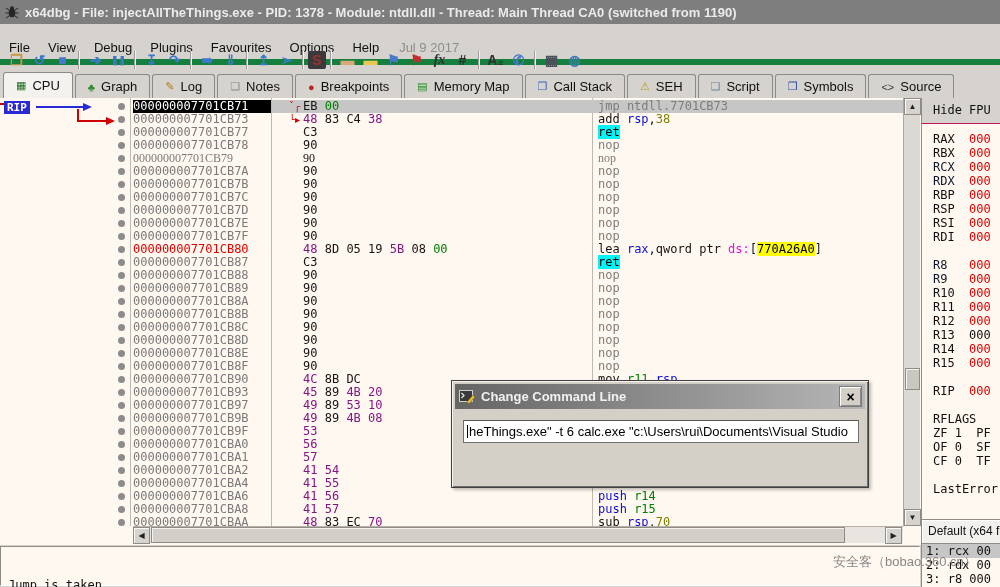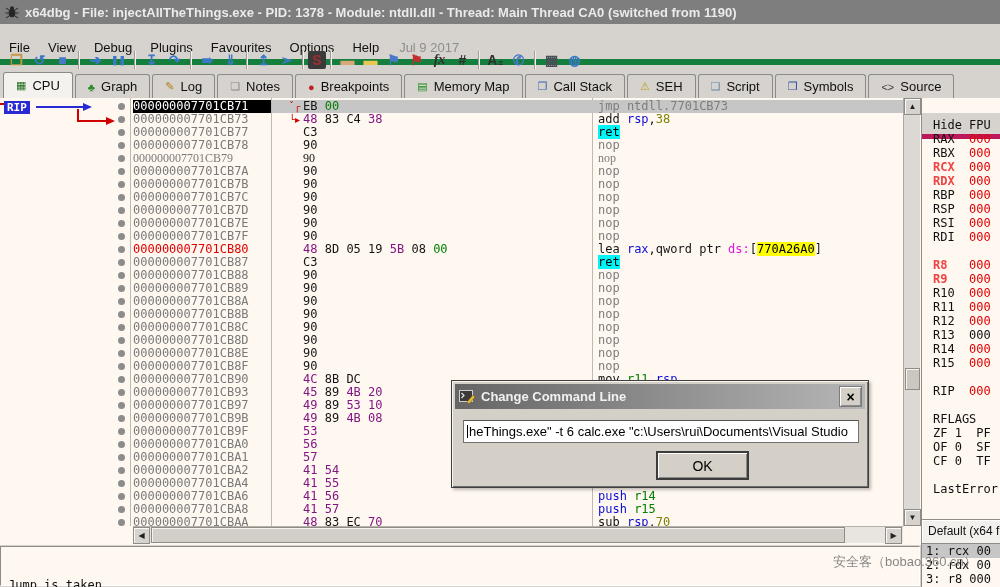--- a/index.html
+++ b/index.html
@@ -54,25 +54,25 @@
   .sbtn{position:absolute;left:0;width:17px;height:17px;background:#d6d3ce;border:1px solid #8f8c86;
         box-shadow:inset 1px 1px 0 #fbfaf8;box-sizing:border-box;display:flex;align-items:center;justify-content:center;
         font-size:8px;color:#222;}
   .vthumb{position:absolute;left:1px;top:270px;width:15px;height:22px;background:#cac7c1;border:1px solid #8f8c86;
           box-shadow:inset 1px 1px 0 #f5f4f1;box-sizing:border-box;}
   .hscroll{position:absolute;left:133px;top:428px;width:770px;height:17px;background:#e8e5e0;border-top:1px solid #b5b2ab;box-sizing:border-box;}
   .hthumb{position:absolute;left:18px;top:0;width:694px;height:16px;background:#d2cfc9;border:1px solid #8f8c86;
           box-shadow:inset 1px 1px 0 #f5f4f1;box-sizing:border-box;}
   
   .regs{position:absolute;left:921px;top:0;width:79px;height:447px;background:#fff8f0;border-left:1px solid #8f8c86;box-sizing:border-box;overflow:hidden;}
-  .regs-header{position:absolute;left:0;top:15px;width:79px;height:26px;background:#d6d3ce;border-bottom:5px solid #be185d;
+  .regs-header{position:absolute;left:0;top:0;width:79px;height:26px;background:#d6d3ce;border-bottom:1px solid #be185d;
                font-family:"DejaVu Sans Mono",monospace;font-size:12px;line-height:25px;padding-left:11px;box-sizing:border-box;color:#101010;}
   .reg-row{position:absolute;left:0;width:120px;height:14px;font-size:12px;line-height:14px;white-space:pre;}
   .reg-l{position:absolute;left:11px;} .reg-v{position:absolute;left:47px;}
-  .rl-k{color:#101010;} .rl-g{color:#ef4444;font-weight:bold;} .rv-r{color:#e00000;} .rv-k{color:#101010;}
+  .rl-k{color:#101010;} .rl-g{color:#0f172a;} .rv-r{color:#e00000;} .rv-k{color:#101010;}
   
   .info{left:0;top:546px;width:920px;height:40px;background:#fff8f0;border:1px solid;border-color:#8f8c86 #ffffff #ffffff #8f8c86;
         box-sizing:border-box;padding:3px 7px;font-size:12px;line-height:14px;color:#101010;white-space:pre;}
   
   .args{left:921px;top:519px;width:79px;height:68px;}
   .args-header{position:absolute;left:0;top:0;width:120px;height:25px;background:#f2f0ec;border:1px solid #8f8c86;
                box-shadow:inset 1px 1px 0 #ffffff;box-sizing:border-box;font-size:12px;line-height:23px;
                padding-left:6px;white-space:nowrap;color:#101010;}
   .args-body{position:absolute;left:0;top:25px;width:79px;height:43px;background:#fff8f0;border-left:1px solid #8f8c86;overflow:hidden;}
   .arg-row{position:absolute;left:0;width:120px;height:14px;font-size:12px;line-height:14px;white-space:pre;color:#101010;padding-left:4px;}
@@ -489,18 +489,17 @@
         <rect x="0.5" y="0.5" width="13" height="11" fill="#3a3a3a" stroke="#cfcfcf"></rect>
         <polyline points="2.5,3 5,5.5 2.5,8" fill="none" stroke="#e8e8e8" stroke-width="1.2"></polyline>
         <polygon points="8,12 14,5 16,7 10,14" fill="#e8c030" stroke="#7a5a10" stroke-width="0.6"></polygon>
       </svg>
       <span>Change Command Line</span>
       <div class="dlg-close">
         <span>×</span>
       </div>
     </div>
     <div class="dlg-input"><span class="caret"></span><span>heThings.exe" -t 6 calc.exe "c:\Users\rui\Documents\Visual Studio</span></div>
-    <div class="dlg-btn default" style="left:204px;">OK</div>
   </div>
 
   <div class="abs watermark">安全客（bobao.360.cn）</div>
 
 </div>
 
 </body></html>

